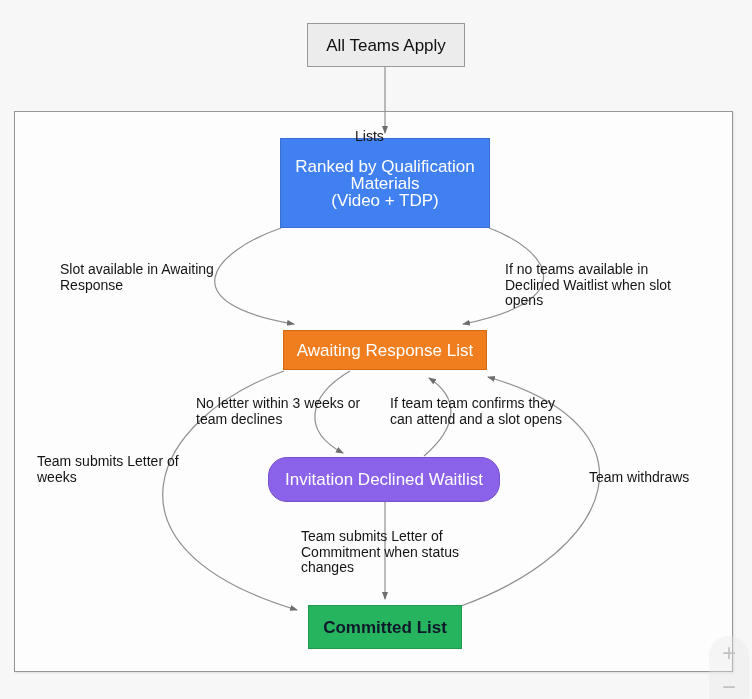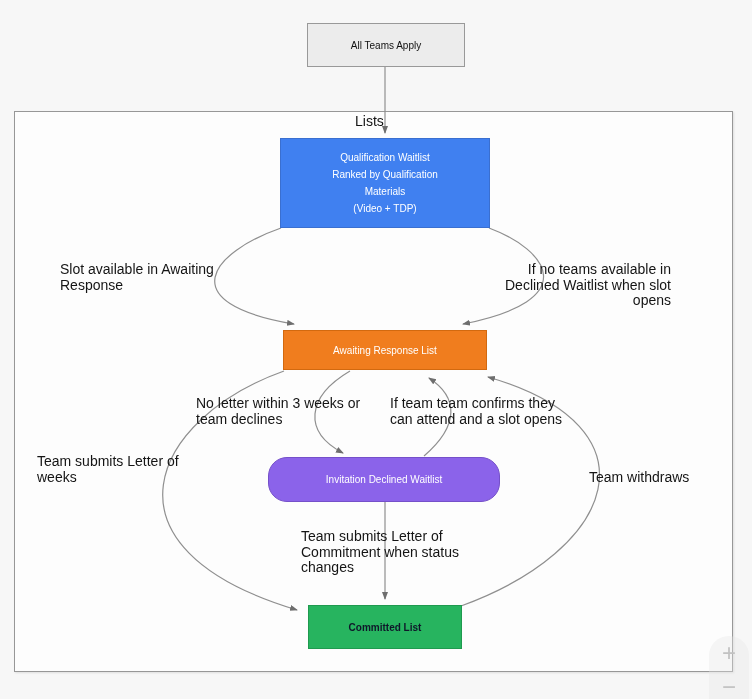--- a/index.html
+++ b/index.html
@@ -11,34 +11,34 @@
   }
   #edge-layer{position:absolute;left:0;top:0;z-index:2;}
   .container-box{
     position:absolute;left:14px;top:111px;width:717px;height:559px;
     background:#fdfdfd;border:1px solid #979797;z-index:1;
     box-shadow:1px 1px 2px rgba(0,0,0,0.10);
   }
   .node{
     position:absolute;z-index:3;display:flex;flex-direction:column;
     align-items:center;justify-content:center;text-align:center;
-    font-size:10px;line-height:17px;border:1px solid transparent;
+    font-size:17px;line-height:17px;border:1px solid transparent;
   }
   .node-apply{left:307px;top:23px;width:156px;height:42px;}
   .node-qualification{left:280px;top:138px;width:208px;height:88px;}
   .node-awaiting{left:283px;top:330px;width:202px;height:38px;}
   .node-declined{left:268px;top:457px;width:230px;height:43px;}
   .node-committed{left:308px;top:605px;width:152px;height:42px;}
   .edge-label{
     position:absolute;z-index:4;font-size:14px;line-height:15.5px;
     white-space:nowrap;color:#141414;
   }
-  .lbl-lists{left:355px;top:114px;}
+  .lbl-lists{left:355px;top:129px;}
   .lbl-slot-available{left:60px;top:262px;}
-  .lbl-no-teams{left:505px;top:262px;text-align:right;}
+  .lbl-no-teams{left:505px;top:262px;}
   .lbl-no-letter{left:196px;top:396px;}
   .lbl-later-confirms{left:390px;top:396px;}
   .lbl-submit-3weeks{left:37px;top:454px;}
   .lbl-withdraws{left:589px;top:470px;}
   .lbl-submit-status{left:301px;top:529px;}
   .zoom-controls{
     position:absolute;left:709px;top:636px;width:40px;height:80px;
     background:rgba(228,228,228,0.35);border-radius:20px;z-index:5;
     display:flex;flex-direction:column;align-items:center;justify-content:flex-start;
   }
@@ -69,21 +69,20 @@
     <path d="M461,606 C615,550 663,428 488,377" marker-end="url(#arrow)"></path>
     <path d="M385,501 L385,599" marker-end="url(#arrow)"></path>
   </g>
 </svg>
 
 <div class="node node-apply" style="background: rgb(236, 236, 236); border-color: rgb(153, 153, 153); color: rgb(17, 17, 17);">
   <span>All Teams Apply</span>
 </div>
 
 <div class="node node-qualification" style="background: rgb(64, 128, 240); border-color: rgb(58, 111, 208); color: rgb(255, 255, 255);">
-  <span>Qualification Waitlist</span>
   <span>Ranked by Qualification</span>
   <span>Materials</span>
   <span>(Video + TDP)</span>
 </div>
 
 <div class="node node-awaiting" style="background: rgb(240, 125, 30); border-color: rgb(210, 105, 15); color: rgb(255, 255, 255);">
   <span>Awaiting Response List</span>
 </div>
 
 <div class="node node-declined" style="background: rgb(139, 99, 234); border-color: rgb(117, 80, 201); color: rgb(255, 255, 255); border-radius: 19px;">

